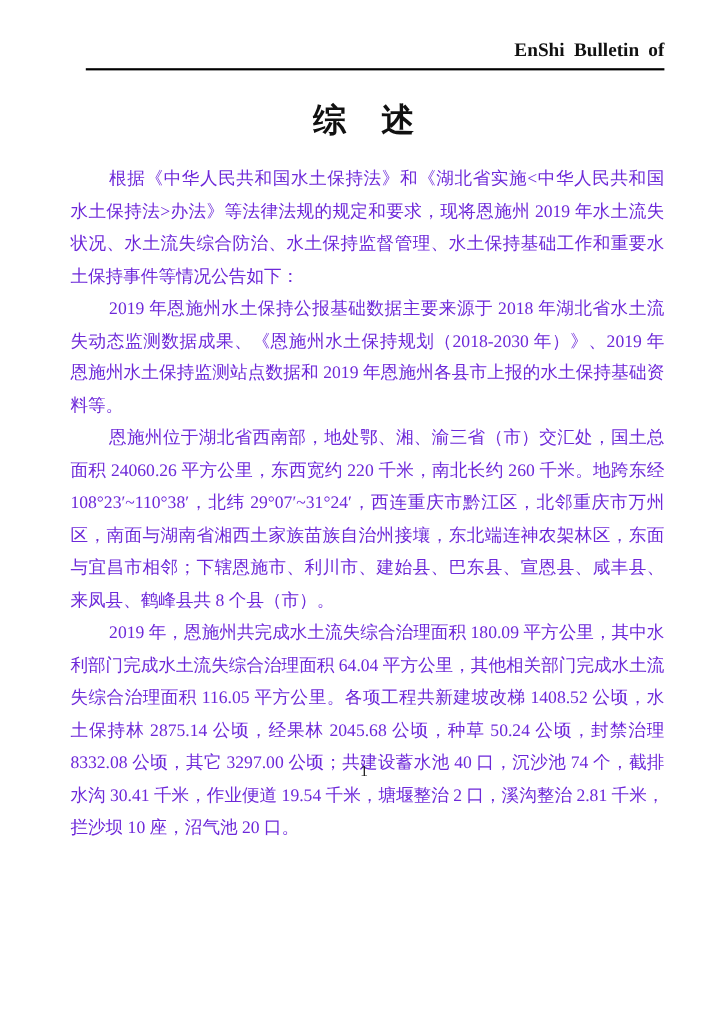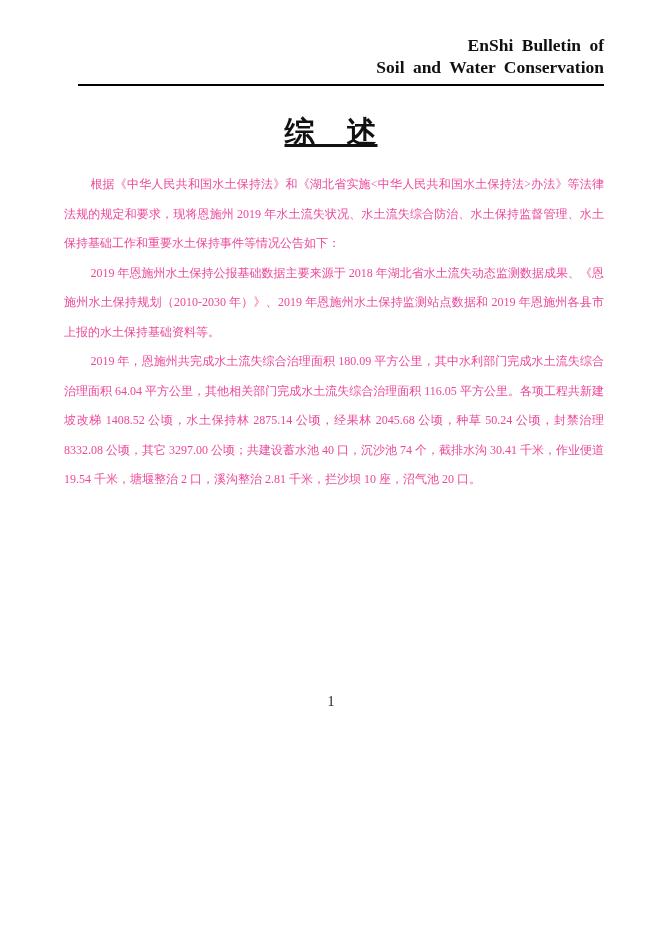--- a/index.html
+++ b/index.html
@@ -34,28 +34,27 @@
   }
   .doc-title {
     margin: 28px 0 0 0;
     text-align: center;
     font-family: "Liberation Sans", "DejaVu Sans", sans-serif;
     font-weight: bold;
     font-size: 30px;
     line-height: 36px;
     color: #111111;
     letter-spacing: 1px;
-    text-decoration: underline;
   }
   .body-text {
     margin: 20px 58px 12px 64px;
-    font-size: 12px;
+    font-size: 16px;
     line-height: 29.5px;
     text-align: justify;
-    color: #ec4899;
+    color: #6d28d9;
   }
   .body-text p {
     margin: 0;
     padding: 0;
     text-indent: 2.2em;
   }
   .page-number {
     position: absolute;
     left: 0;
     right: 0;
@@ -65,29 +64,29 @@
     color: #1b1b1b;
   }
 </style>
 </head>
 <body>
 
 <div class="page">
 
   <div class="header">
     <div>EnShi Bulletin of</div>
-    <div>Soil and Water Conservation</div>
   </div>
 
   <hr class="header-rule">
 
   <h1 class="doc-title">综　述</h1>
 
   <div class="body-text">
     <p>根据《中华人民共和国水土保持法》和《湖北省实施&lt;中华人民共和国水土保持法&gt;办法》等法律法规的规定和要求，现将恩施州 2019 年水土流失状况、水土流失综合防治、水土保持监督管理、水土保持基础工作和重要水土保持事件等情况公告如下：</p>
-    <p>2019 年恩施州水土保持公报基础数据主要来源于 2018 年湖北省水土流失动态监测数据成果、《恩施州水土保持规划（2010-2030 年）》、2019 年恩施州水土保持监测站点数据和 2019 年恩施州各县市上报的水土保持基础资料等。</p>
+    <p>2019 年恩施州水土保持公报基础数据主要来源于 2018 年湖北省水土流失动态监测数据成果、《恩施州水土保持规划（2018-2030 年）》、2019 年恩施州水土保持监测站点数据和 2019 年恩施州各县市上报的水土保持基础资料等。</p>
+    <p>恩施州位于湖北省西南部，地处鄂、湘、渝三省（市）交汇处，国土总面积 24060.26 平方公里，东西宽约 220 千米，南北长约 260 千米。地跨东经 108°23′~110°38′，北纬 29°07′~31°24′，西连重庆市黔江区，北邻重庆市万州区，南面与湖南省湘西土家族苗族自治州接壤，东北端连神农架林区，东面与宜昌市相邻；下辖恩施市、利川市、建始县、巴东县、宣恩县、咸丰县、来凤县、鹤峰县共 8 个县（市）。</p>
     <p>2019 年，恩施州共完成水土流失综合治理面积 180.09 平方公里，其中水利部门完成水土流失综合治理面积 64.04 平方公里，其他相关部门完成水土流失综合治理面积 116.05 平方公里。各项工程共新建坡改梯 1408.52 公顷，水土保持林 2875.14 公顷，经果林 2045.68 公顷，种草 50.24 公顷，封禁治理 8332.08 公顷，其它 3297.00 公顷；共建设蓄水池 40 口，沉沙池 74 个，截排水沟 30.41 千米，作业便道 19.54 千米，塘堰整治 2 口，溪沟整治 2.81 千米，拦沙坝 10 座，沼气池 20 口。</p>
 
   </div>
 
   <div class="page-number">1</div>
 
 </div>
 
 </body></html>

